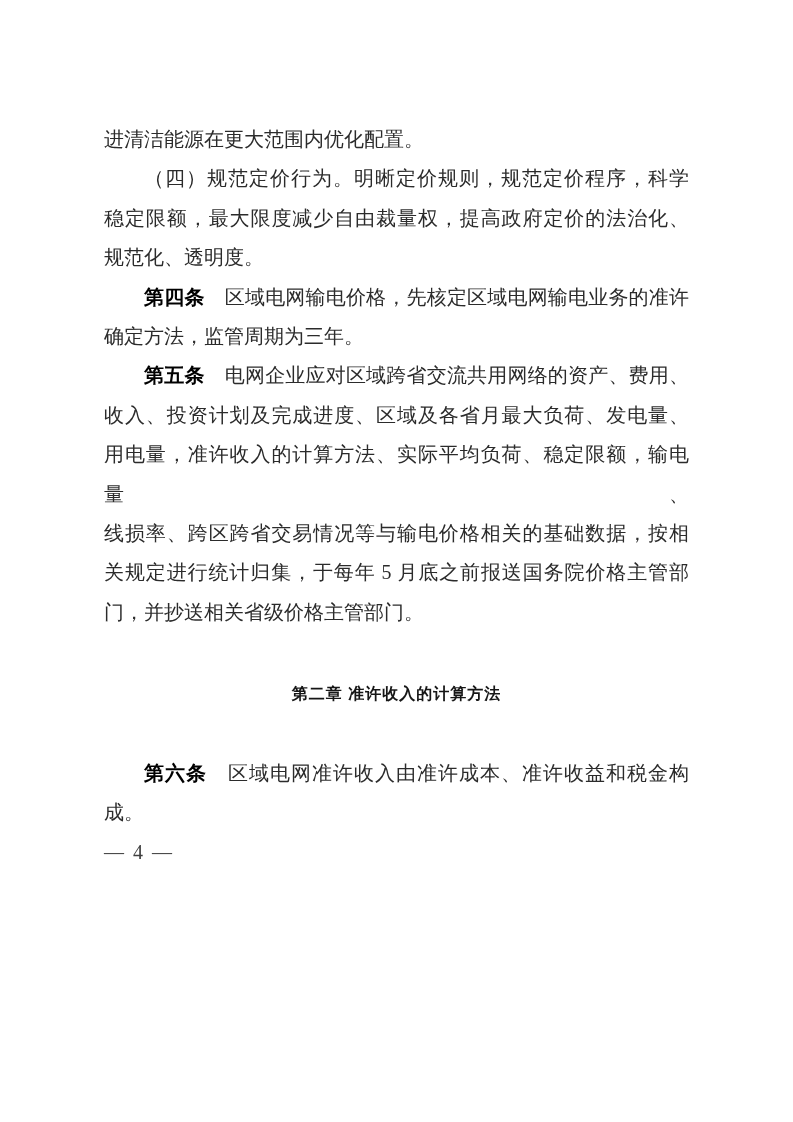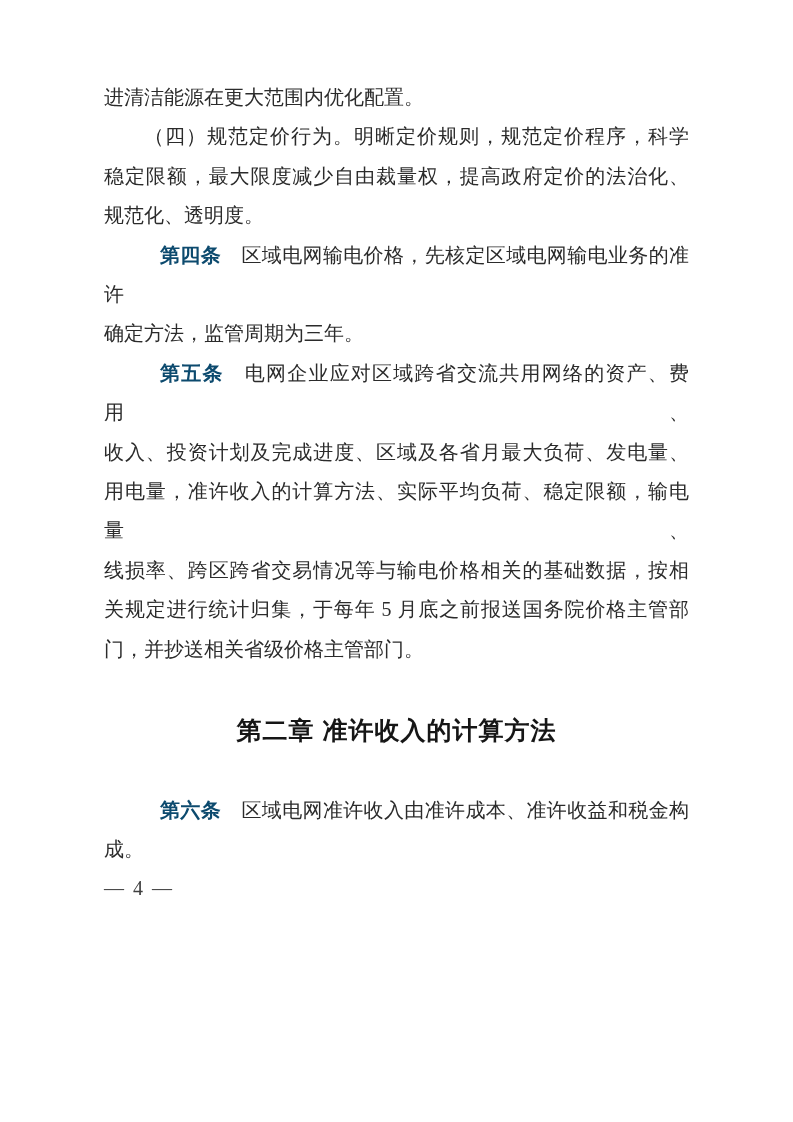--- a/index.html
+++ b/index.html
@@ -10,47 +10,46 @@
   .page {
     position: relative;
     width: 793px;
     height: 1122px;
     background: #ffffff;
     overflow: hidden;
   }
   .content {
     margin-left: 104px;
     width: 585px;
-    padding-top: 78px;
+    padding-top: 120px;
     box-sizing: content-box;
   }
   .line {
     font-family: "Liberation Serif", "DejaVu Serif", serif;
     font-size: 20px;
     line-height: 39.4px;
     color: #2b2b2b;
     text-align: justify;
     text-align-last: left;
     white-space: normal;
   }
   .line.fill {
     text-align-last: justify;
   }
   .line.indent {
     text-indent: 40px;
   }
   .lead {
     font-weight: bold;
-    color: #0c4a6e;
-    margin-left: 16px;
+    color: #000000;
   }
   .heading {
     font-family: "Liberation Sans", "DejaVu Sans", sans-serif;
     font-weight: bold;
-    font-size: 25px;
+    font-size: 16px;
     line-height: 39.4px;
     color: #161616;
     text-align: center;
     margin: 42px 0 40px 0;
     letter-spacing: 1px;
   }
   .footer {
     font-family: "Liberation Serif", "DejaVu Serif", serif;
     font-size: 20px;
     line-height: 30px;

